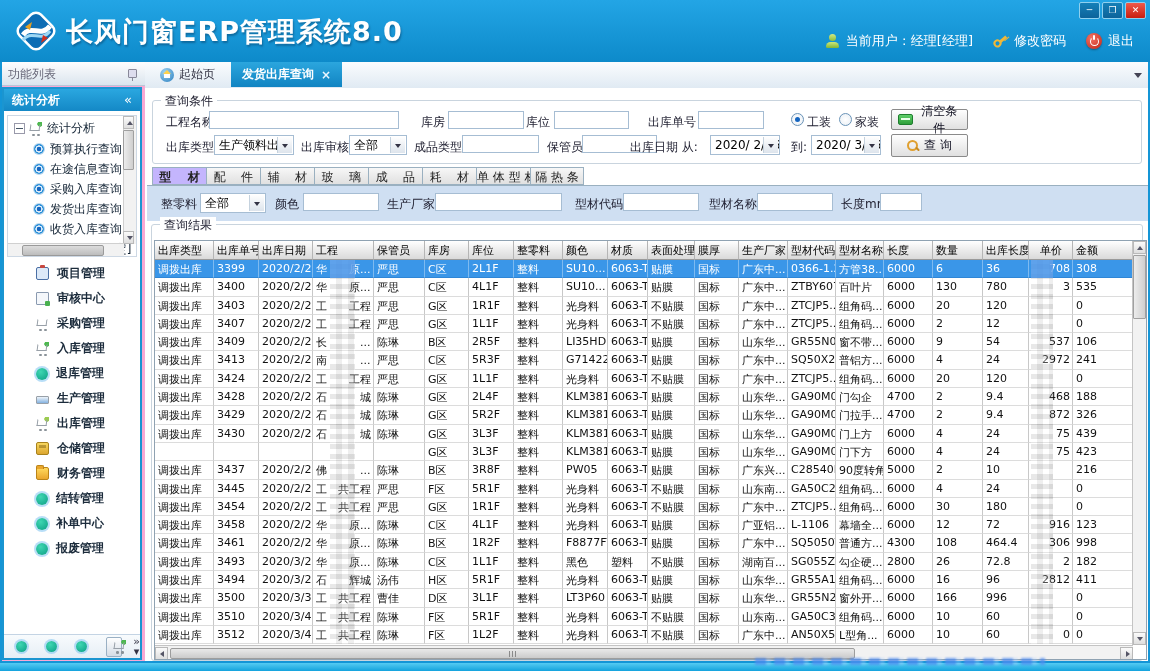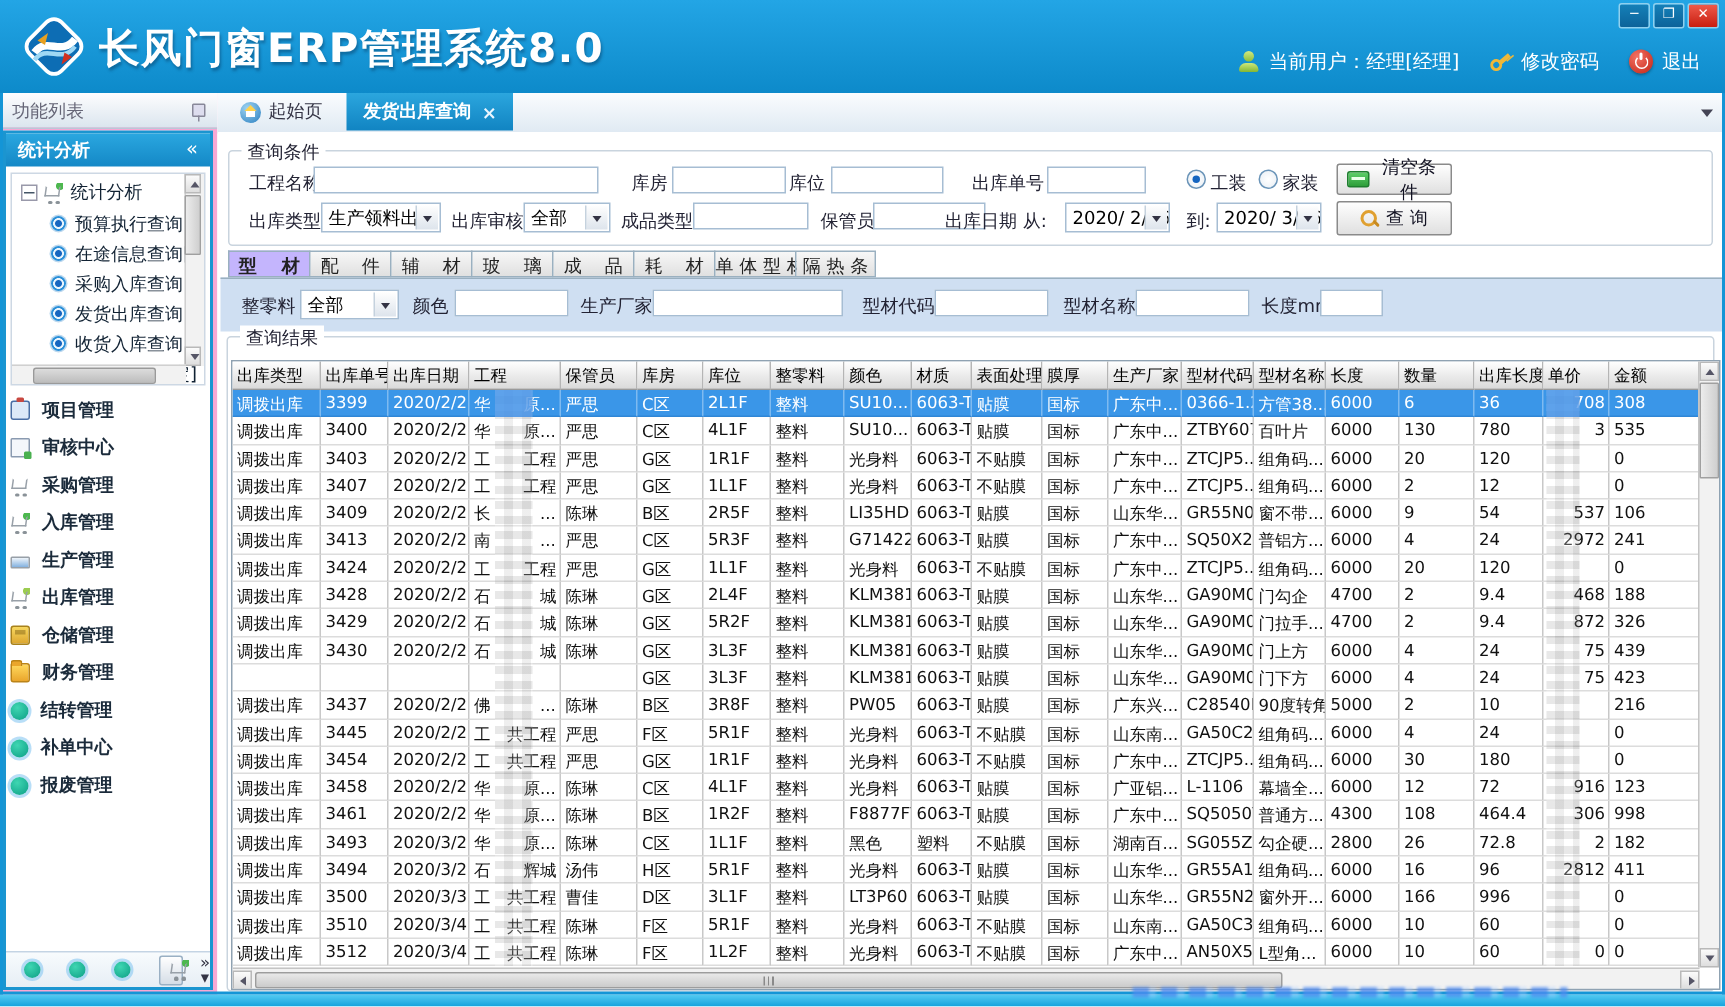--- a/index.html
+++ b/index.html
@@ -37,21 +37,21 @@
   .tree-root{display:flex;align-items:center;padding:4px 0 2px 6px;font-size:12px;color:#123}
   .exp{width:9px;height:9px;border:1px solid #99a;background:#fff;position:relative;margin-right:4px;flex:none}
   .exp::after{content:"";position:absolute;left:1px;right:1px;top:3.5px;height:1px;background:#456}
   .tree-item{display:flex;align-items:center;height:20px;padding-left:26px;font-size:12px;color:#123;white-space:nowrap}
   .bullet{width:10px;height:10px;border-radius:50%;flex:none;margin-right:6px;
           background:radial-gradient(circle at 50% 50%,#1565c0 0 2px,#e8f4fd 2.6px 3.4px,#2a8fd8 3.8px);box-shadow:0 0 0 1px #bcd8ee}
   .tree-vsb{position:absolute;right:0;top:0;bottom:12px;width:12px;background:#f2f2f2;border-left:1px solid #d0d0d0}
   .tree-hsb{position:absolute;left:0;right:12px;bottom:0;height:12px;background:#f2f2f2;border-top:1px solid #d0d0d0}
   .tree-hsb .thumb{position:absolute;left:14px;top:1px;height:9px;width:80px;background:linear-gradient(#dcdcdc,#bdbdbd);border:1px solid #9a9a9a;border-radius:2px}
   .menu{position:absolute;left:0;right:0;top:172px;bottom:24px;overflow:hidden;background:#fff}
-  .mi{height:25px;display:flex;align-items:center;padding-left:3px;font-size:12px;font-weight:bold;color:#1b2b3b;cursor:pointer}
+  .mi{height:25px;display:flex;align-items:center;padding-left:32px;font-size:12px;font-weight:bold;color:#1b2b3b;cursor:pointer}
   .mic{width:13px;height:13px;margin-right:8px;position:relative;flex:none;display:inline-block}
   .ic-clipboard{border:1px solid #4a6fa5;background:#dce9f8;border-radius:2px;box-sizing:border-box}
   .ic-clipboard::before{content:"";position:absolute;top:-3px;left:3px;width:5px;height:3px;background:#c84840;border-radius:1px}
   .ic-audit{border:1px solid #8a9ab0;background:#f4f7fb;border-radius:1px;box-sizing:border-box}
   .ic-audit::before{content:"";position:absolute;bottom:-2px;right:-2px;width:5px;height:5px;background:#49b04f;border-radius:1px}
   [class*="ic-cart"]::before{content:"";position:absolute;left:1px;top:2px;width:8px;height:5px;border:1.5px solid #98a0a8;border-top-color:transparent;transform:skewX(-8deg)}
   [class*="ic-cart"]::after{content:"";position:absolute;left:3px;bottom:-1px;width:2.5px;height:2.5px;border-radius:50%;background:#8a9298;box-shadow:5px 0 0 #8a9298}
   .ic-cart-in{background:radial-gradient(circle at 11px 2px,#4db84f 2.4px,transparent 3px)}
   .ic-cart-return{background:radial-gradient(circle at 11px 2px,#8bc34a 2.4px,transparent 3px)}
   .ic-cart-out{background:radial-gradient(circle at 11px 2px,#9ccc50 2.4px,transparent 3px)}
@@ -119,21 +119,21 @@
   .th:nth-child(10),.td:nth-child(10){width:40px}
   .th:nth-child(11),.td:nth-child(11){width:47px}
   .th:nth-child(12),.td:nth-child(12){width:44px}
   .th:nth-child(13),.td:nth-child(13){width:49px}
   .th:nth-child(14),.td:nth-child(14){width:48px}
   .th:nth-child(15),.td:nth-child(15){width:48px}
   .th:nth-child(16),.td:nth-child(16){width:49px}
   .th:nth-child(17),.td:nth-child(17){width:50px}
   .th:nth-child(18),.td:nth-child(18){width:46px}
   .th:nth-child(19),.td:nth-child(19){width:44px;text-align:right;padding-right:2px}
-  .th:nth-child(19){text-align:left}
+  .th:nth-child(19){text-align:center}
   .th:nth-child(20),.td:nth-child(20){width:60px}
   .blur-band{position:absolute;z-index:5;background:linear-gradient(90deg,#c6c6c6,#b9b9b9 40%,#c9c9c9);opacity:.94;background-image:repeating-linear-gradient(0deg,rgba(255,255,255,.18) 0 5px,rgba(120,120,120,.18) 5px 10px),repeating-linear-gradient(90deg,rgba(255,255,255,.12) 0 6px,rgba(110,110,110,.14) 6px 12px)}
   .blur-band::before{content:"";position:absolute;left:0;right:0;top:0;height:18px;background:rgba(95,160,235,.85)}
   
   .vsb{position:absolute;left:977px;top:0;width:14px;height:404px;background:#f2f2f2;border-left:1px solid #c4c4c4;box-sizing:border-box}
   .vsb .btn-up,.vsb .btn-dn{position:absolute;left:0;width:13px;height:13px;background:linear-gradient(#fbfbfb,#dedede);border:1px solid #b9b9b9;box-sizing:border-box}
   .vsb .btn-up{top:0}.vsb .btn-dn{bottom:0}
   .vsb .btn-up::after{content:"";position:absolute;left:3px;top:4px;border-left:3.5px solid transparent;border-right:3.5px solid transparent;border-bottom:4.5px solid #556}
   .vsb .btn-dn::after{content:"";position:absolute;left:3px;top:4px;border-left:3.5px solid transparent;border-right:3.5px solid transparent;border-top:4.5px solid #556}
   .vsb .thumb{position:absolute;left:0;top:14px;width:13px;height:64px;background:linear-gradient(90deg,#ececec,#cfcfcf);border:1px solid #a0a0a0;box-sizing:border-box;border-radius:1px}
@@ -251,20 +251,24 @@
         </div>
         <div class="mi">
           <span class="mic ic-cart"></span>
           <span>采购管理</span>
         </div>
         <div class="mi">
           <span class="mic ic-cart-in"></span>
           <span>入库管理</span>
         </div>
         <div class="mi">
+          <span class="mic ic-circle"></span>
+          <span>退库管理</span>
+        </div>
+        <div class="mi">
           <span class="mic ic-production"></span>
           <span>生产管理</span>
         </div>
         <div class="mi">
           <span class="mic ic-cart-out"></span>
           <span>出库管理</span>
         </div>
         <div class="mi">
           <span class="mic ic-warehouse"></span>
           <span>仓储管理</span>

